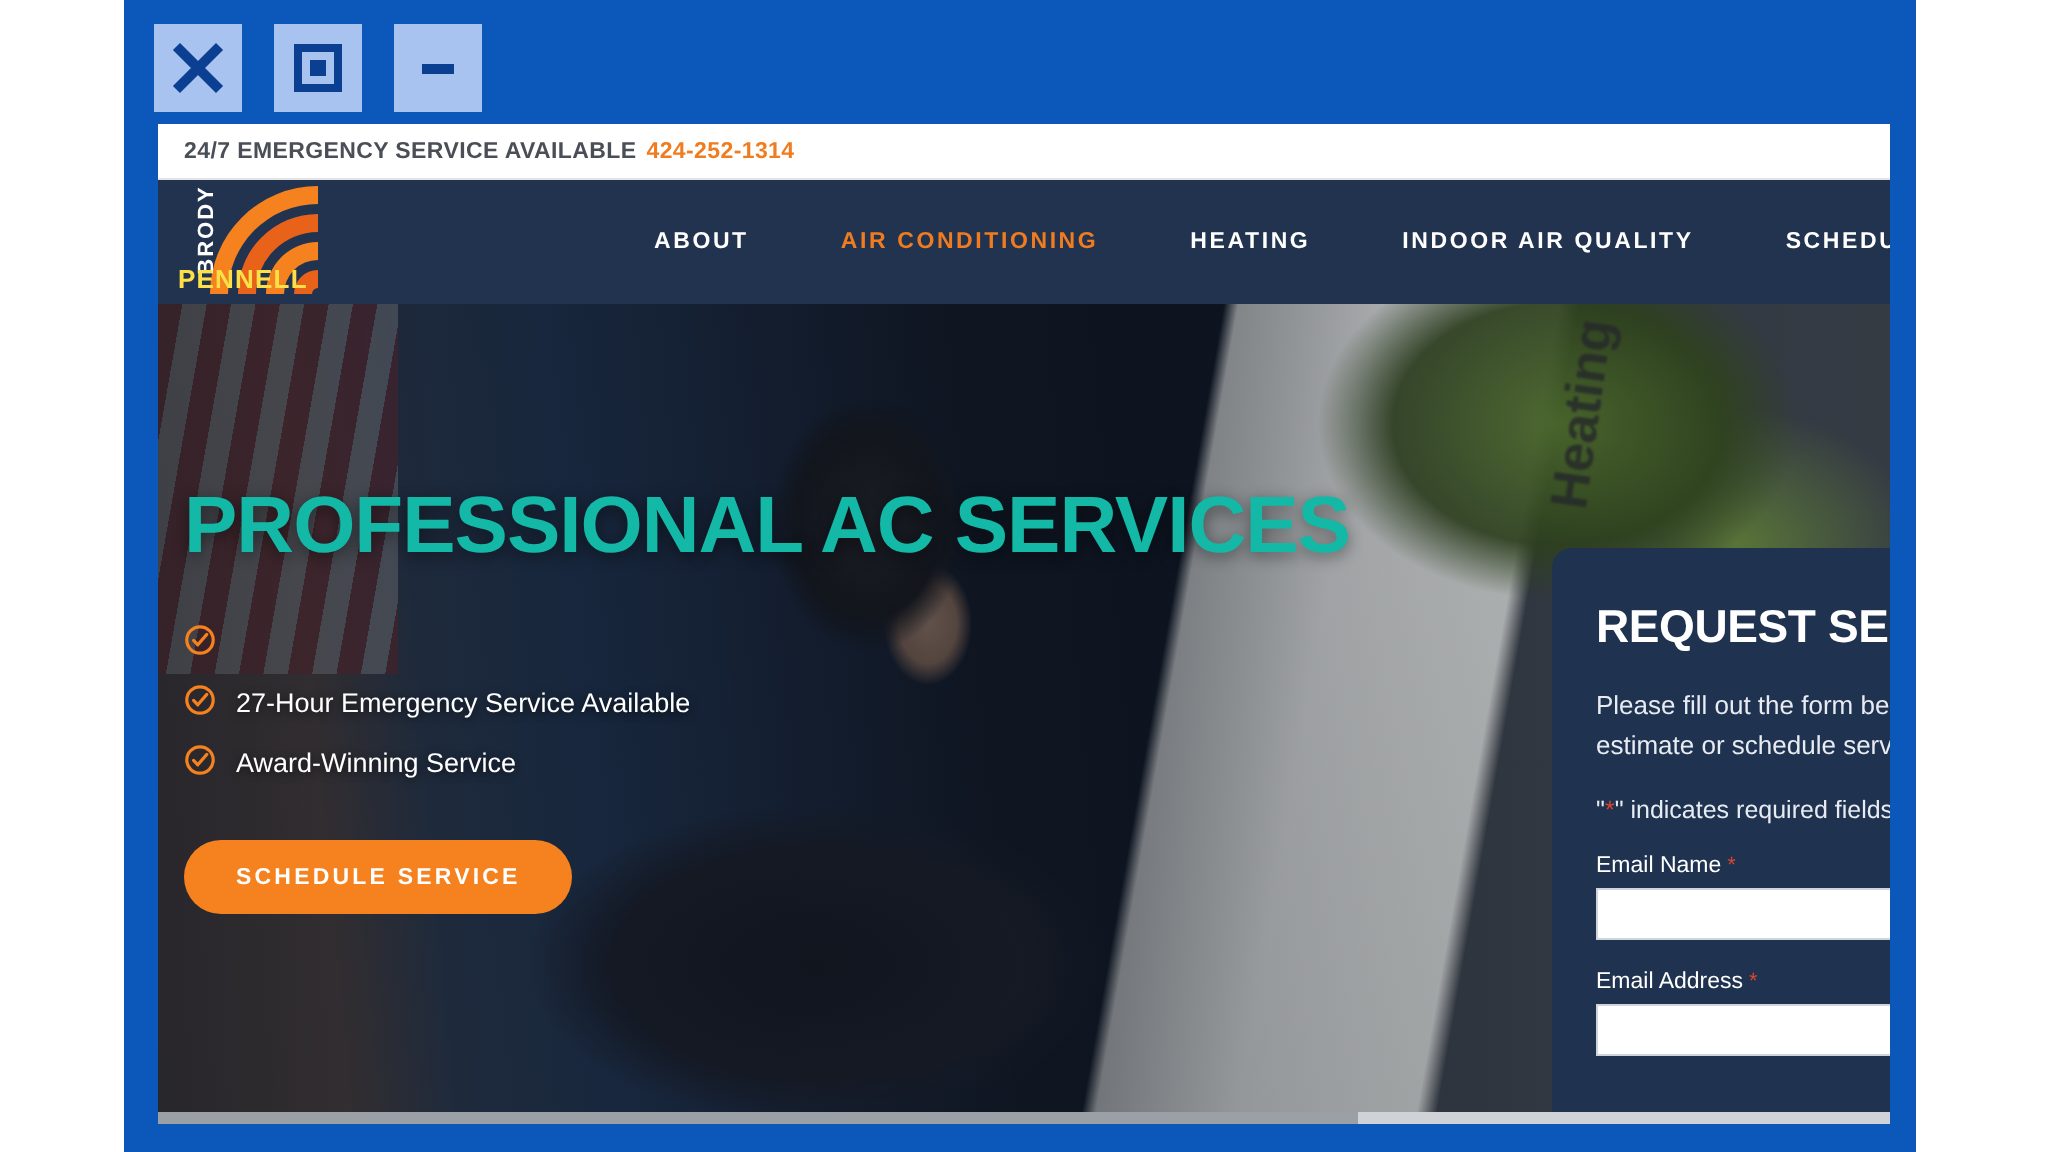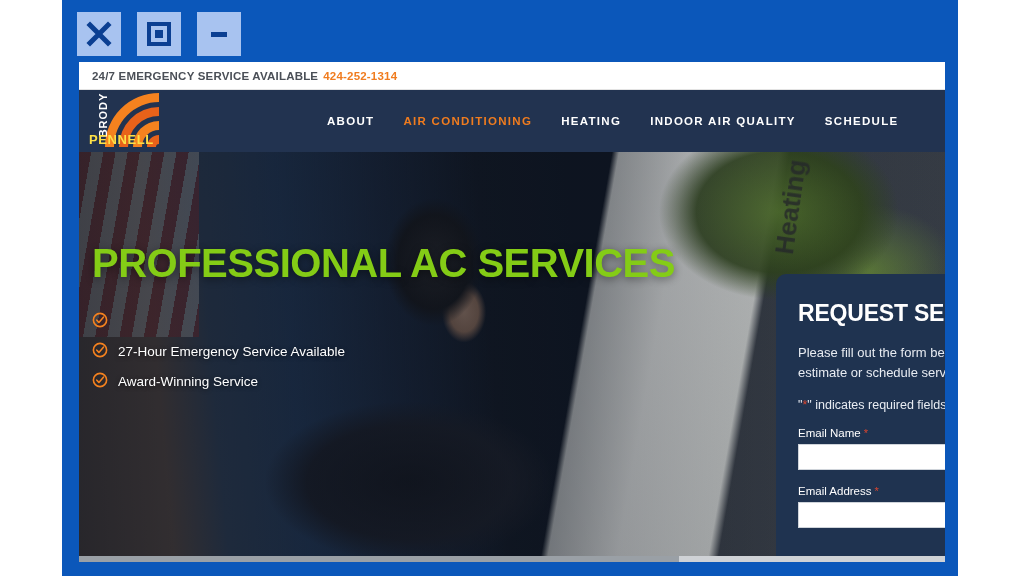--- a/index.html
+++ b/index.html
@@ -100,21 +100,21 @@
   #logo-pennell {
     position: absolute;
     left: 2px; bottom: 4px;
     font-size: 13px;
     font-weight: bold;
     letter-spacing: 0.6px;
     color: #fde047;
   }
   #mainnav {
     display: flex; align-items: center;
-    gap: 29px;
+    gap: 46px;
     margin-left: 160px;
   }
   .mainnav-link {
     font-size: 11.5px;
     font-weight: bold;
     letter-spacing: 1.3px;
     color: #ffffff;
     white-space: nowrap;
   }
   .mainnav-link.active { color: #f07c1f; }
@@ -178,21 +178,21 @@
 
   #hero-content {
     position: absolute;
     left: 13px; top: 88px;
     width: 600px;
   }
   #hero-title {
     font-size: 40px;
     line-height: 46px;
     font-weight: bold;
-    color: #84cc16;
+    color: #14b8a6;
     letter-spacing: -0.5px;
     text-shadow: 0 2px 8px rgba(0,0,0,.45);
   }
   #hero-bullets {
     margin-top: 26px;
     list-style: none;
   }
   .hero-bullet {
     display: flex; align-items: center;
     gap: 10px;
@@ -373,20 +373,21 @@
               <span class="check-icon">
                 <svg width="16" height="16" viewBox="0 0 16 16">
                   <circle cx="8" cy="8" r="6.6" fill="none" stroke="#f5821f" stroke-width="1.6"></circle>
                   <path d="M4.8 8.2 L6.9 10.4 L11.4 5.2" fill="none" stroke="#f5821f" stroke-width="1.6" stroke-linecap="round" stroke-linejoin="round"></path>
                 </svg>
               </span>
               <span>Award-Winning Service</span>
             </li>
           </ul>
 
+          <button id="hero-cta">SCHEDULE SERVICE</button>
         </div>
 
         <div id="form-panel">
           <div id="form-title">REQUEST SERVICE</div>
           <div id="form-desc">Please fill out the form below to request an estimate or schedule service.</div>
           <div id="form-required"><span>"</span><span class="req-star">*</span><span>" indicates required fields</span></div>
 
           <div class="field-label"><span>Email Name</span><span class="req-star">*</span></div>
           <input class="field-input" type="text" value="" style="">
 

